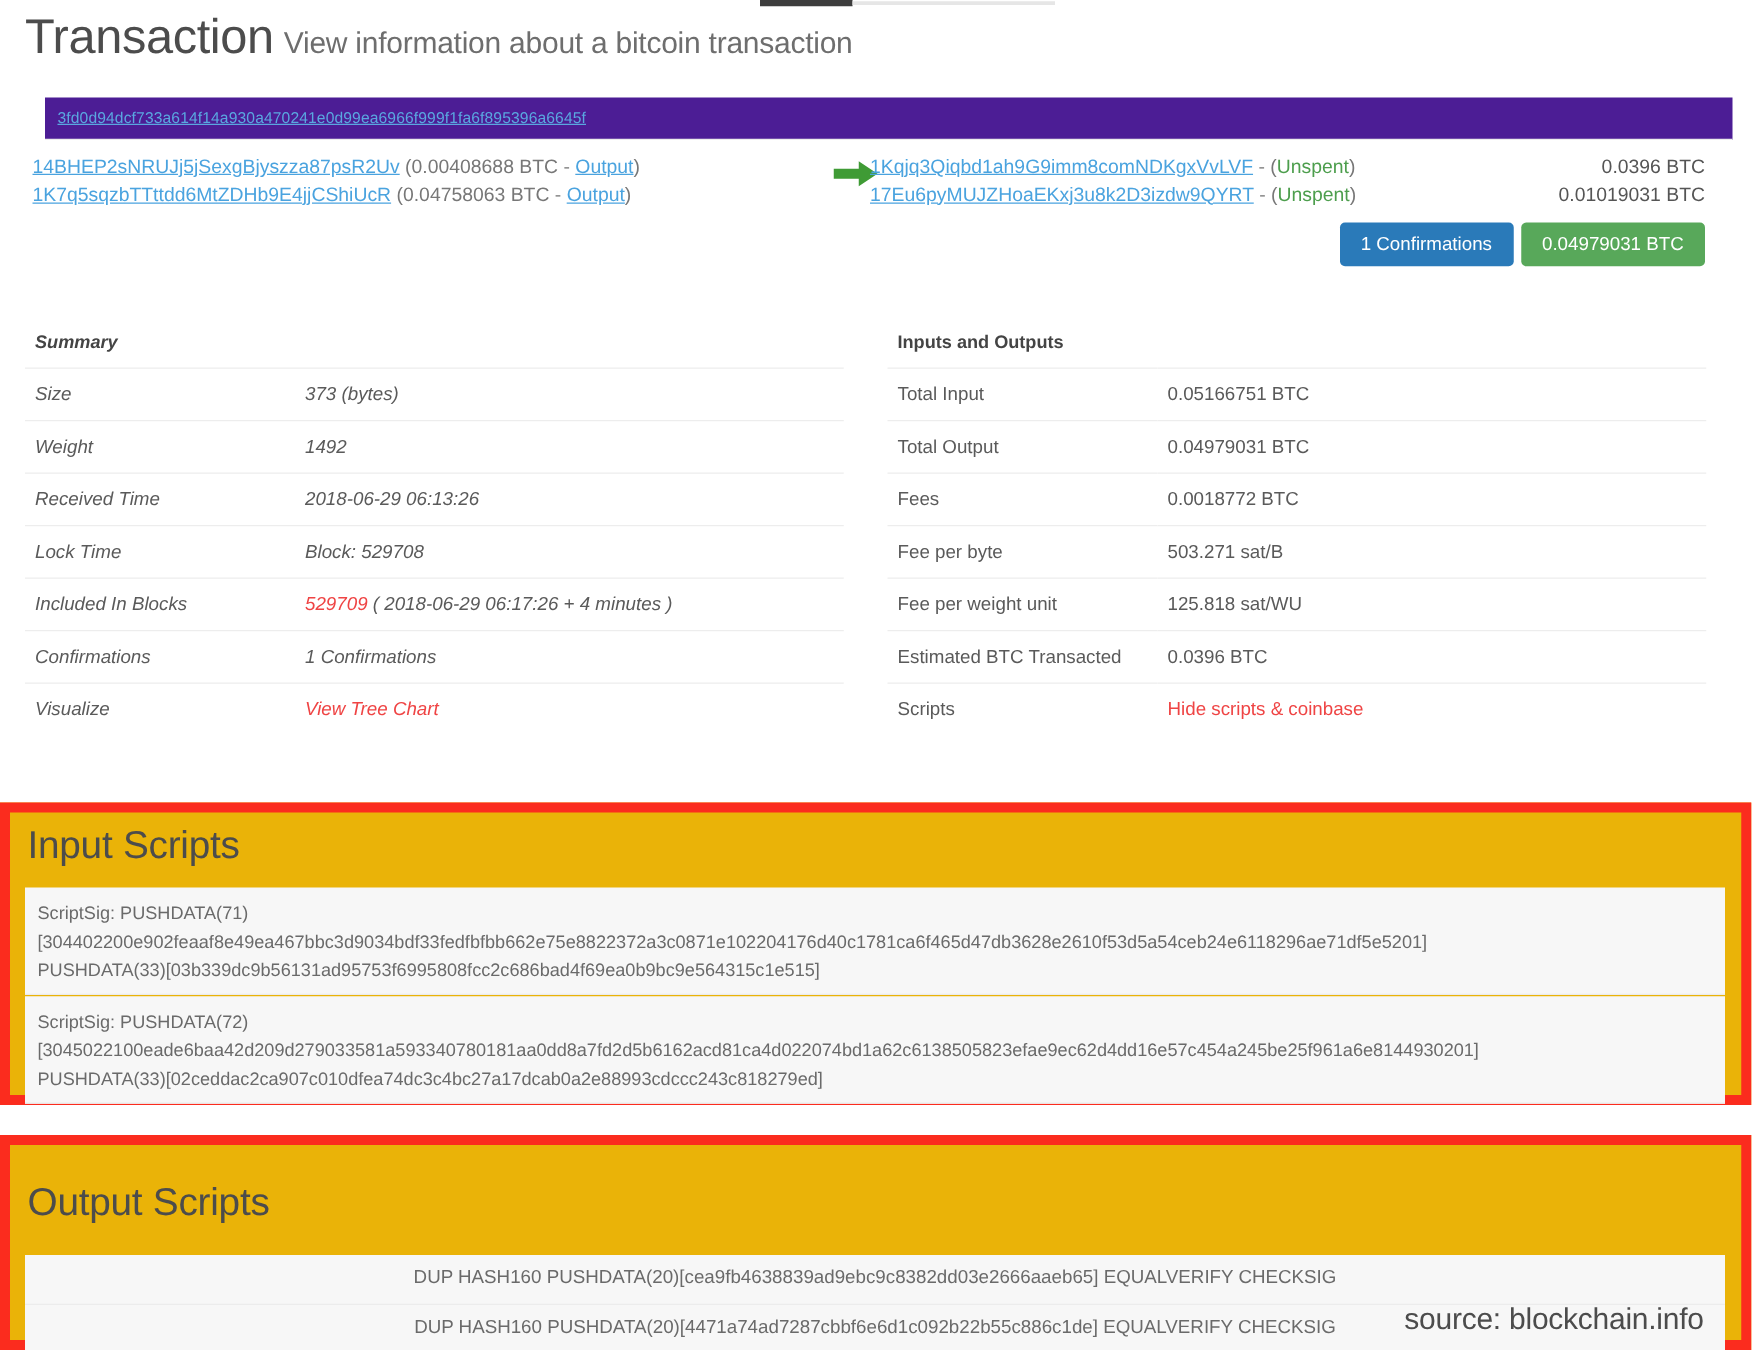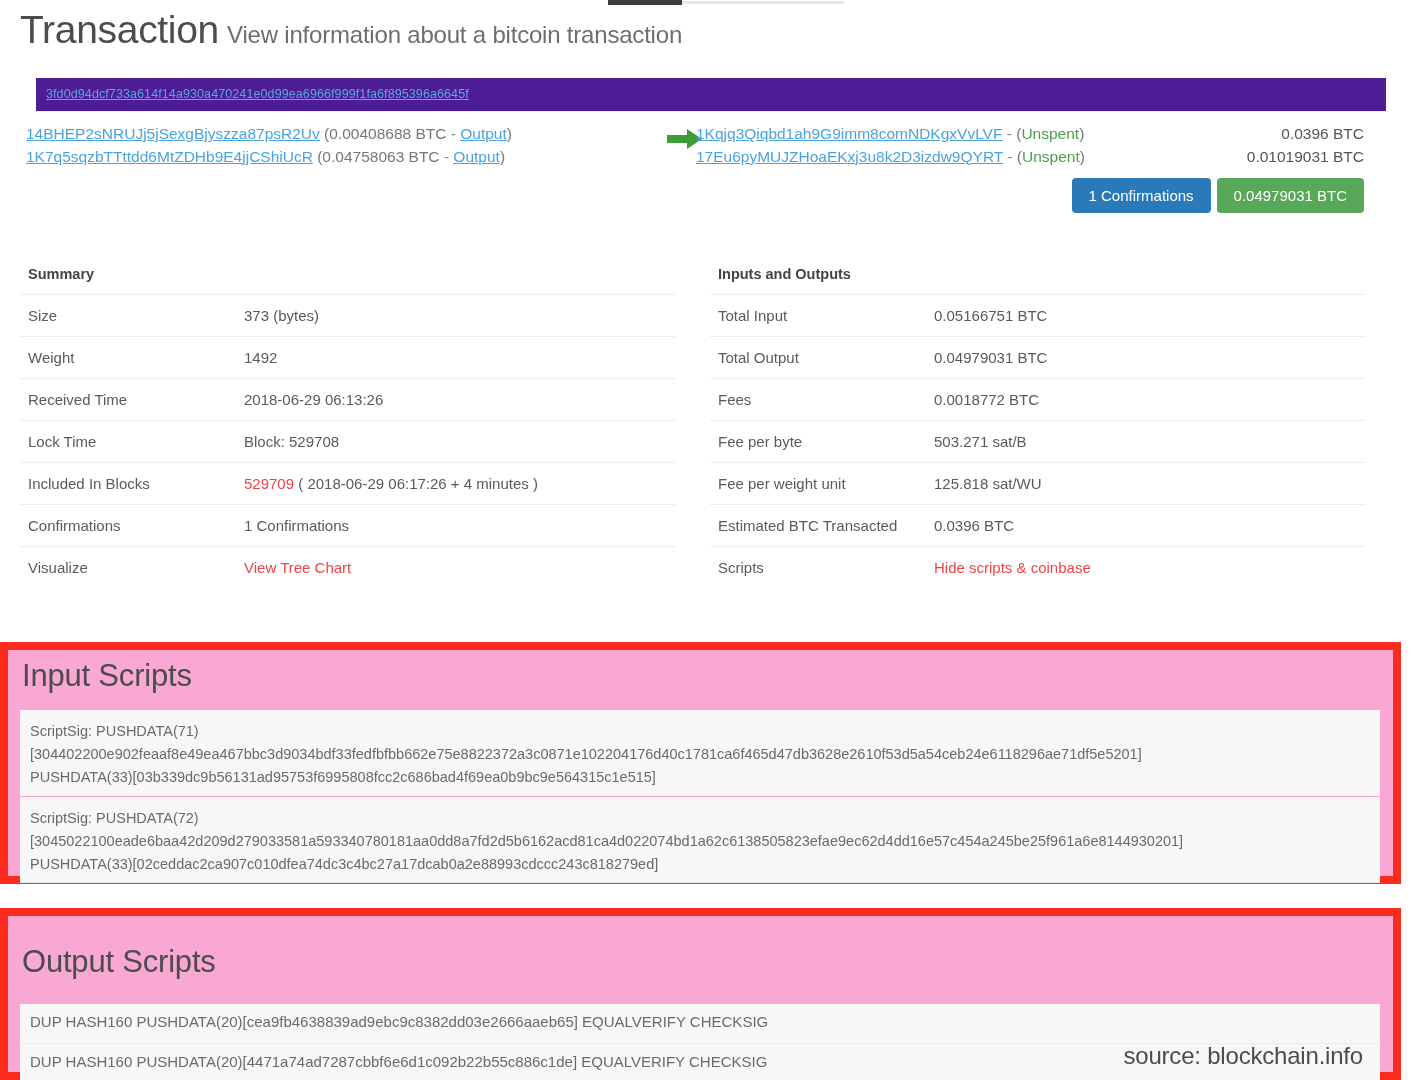--- a/index.html
+++ b/index.html
@@ -144,21 +144,21 @@
   }
   .badge-blue { background: #2a7ab9; }
   .badge-green { background: #58a85a; }
 
   
   .panel {
     position: absolute;
     top: 254px;
     width: 655px;
   }
-  .panel-left { left: 20px; }
+  .panel-left { left: 20px; font-style: italic; }
   .panel-right { left: 710px; }
 
   .tbl { width: 100%; border-collapse: collapse; }
   .tbl th {
     text-align: left;
     font-size: 14.5px;
     font-weight: bold;
     color: #444444;
     padding: 12px 8px 12px 8px;
     border-bottom: 1px solid #ededed;
@@ -175,21 +175,21 @@
   .tbl a, .link {
     color: #ef4444;
     text-decoration: none;
   }
   .muted-paren { color: #5a5a5a; }
 
   
   .redbox {
     position: absolute;
     border: 8px solid #fb2c1e;
-    background: #f9a8d4;
+    background: #eab308;
     box-sizing: border-box;
   }
   .redbox-input {
     left: 0px;
     top: 642px;
     width: 1401px;
     height: 242px;
   }
   .redbox-output {
     left: 0px;
@@ -220,20 +220,21 @@
   }
   .script-row {
     position: absolute;
     background: #f7f7f7;
     border-bottom: 1px solid #ececec;
     box-sizing: border-box;
     padding: 9px 10px;
     font-size: 15px;
     color: #6a6a6a;
     white-space: nowrap;
+    text-align: center;
   }
 
   .source-note {
     position: absolute;
     right: 48px;
     bottom: 10px;
     font-size: 24px;
     color: #4c4c4c;
     white-space: nowrap;
     letter-spacing: -0.2px;

